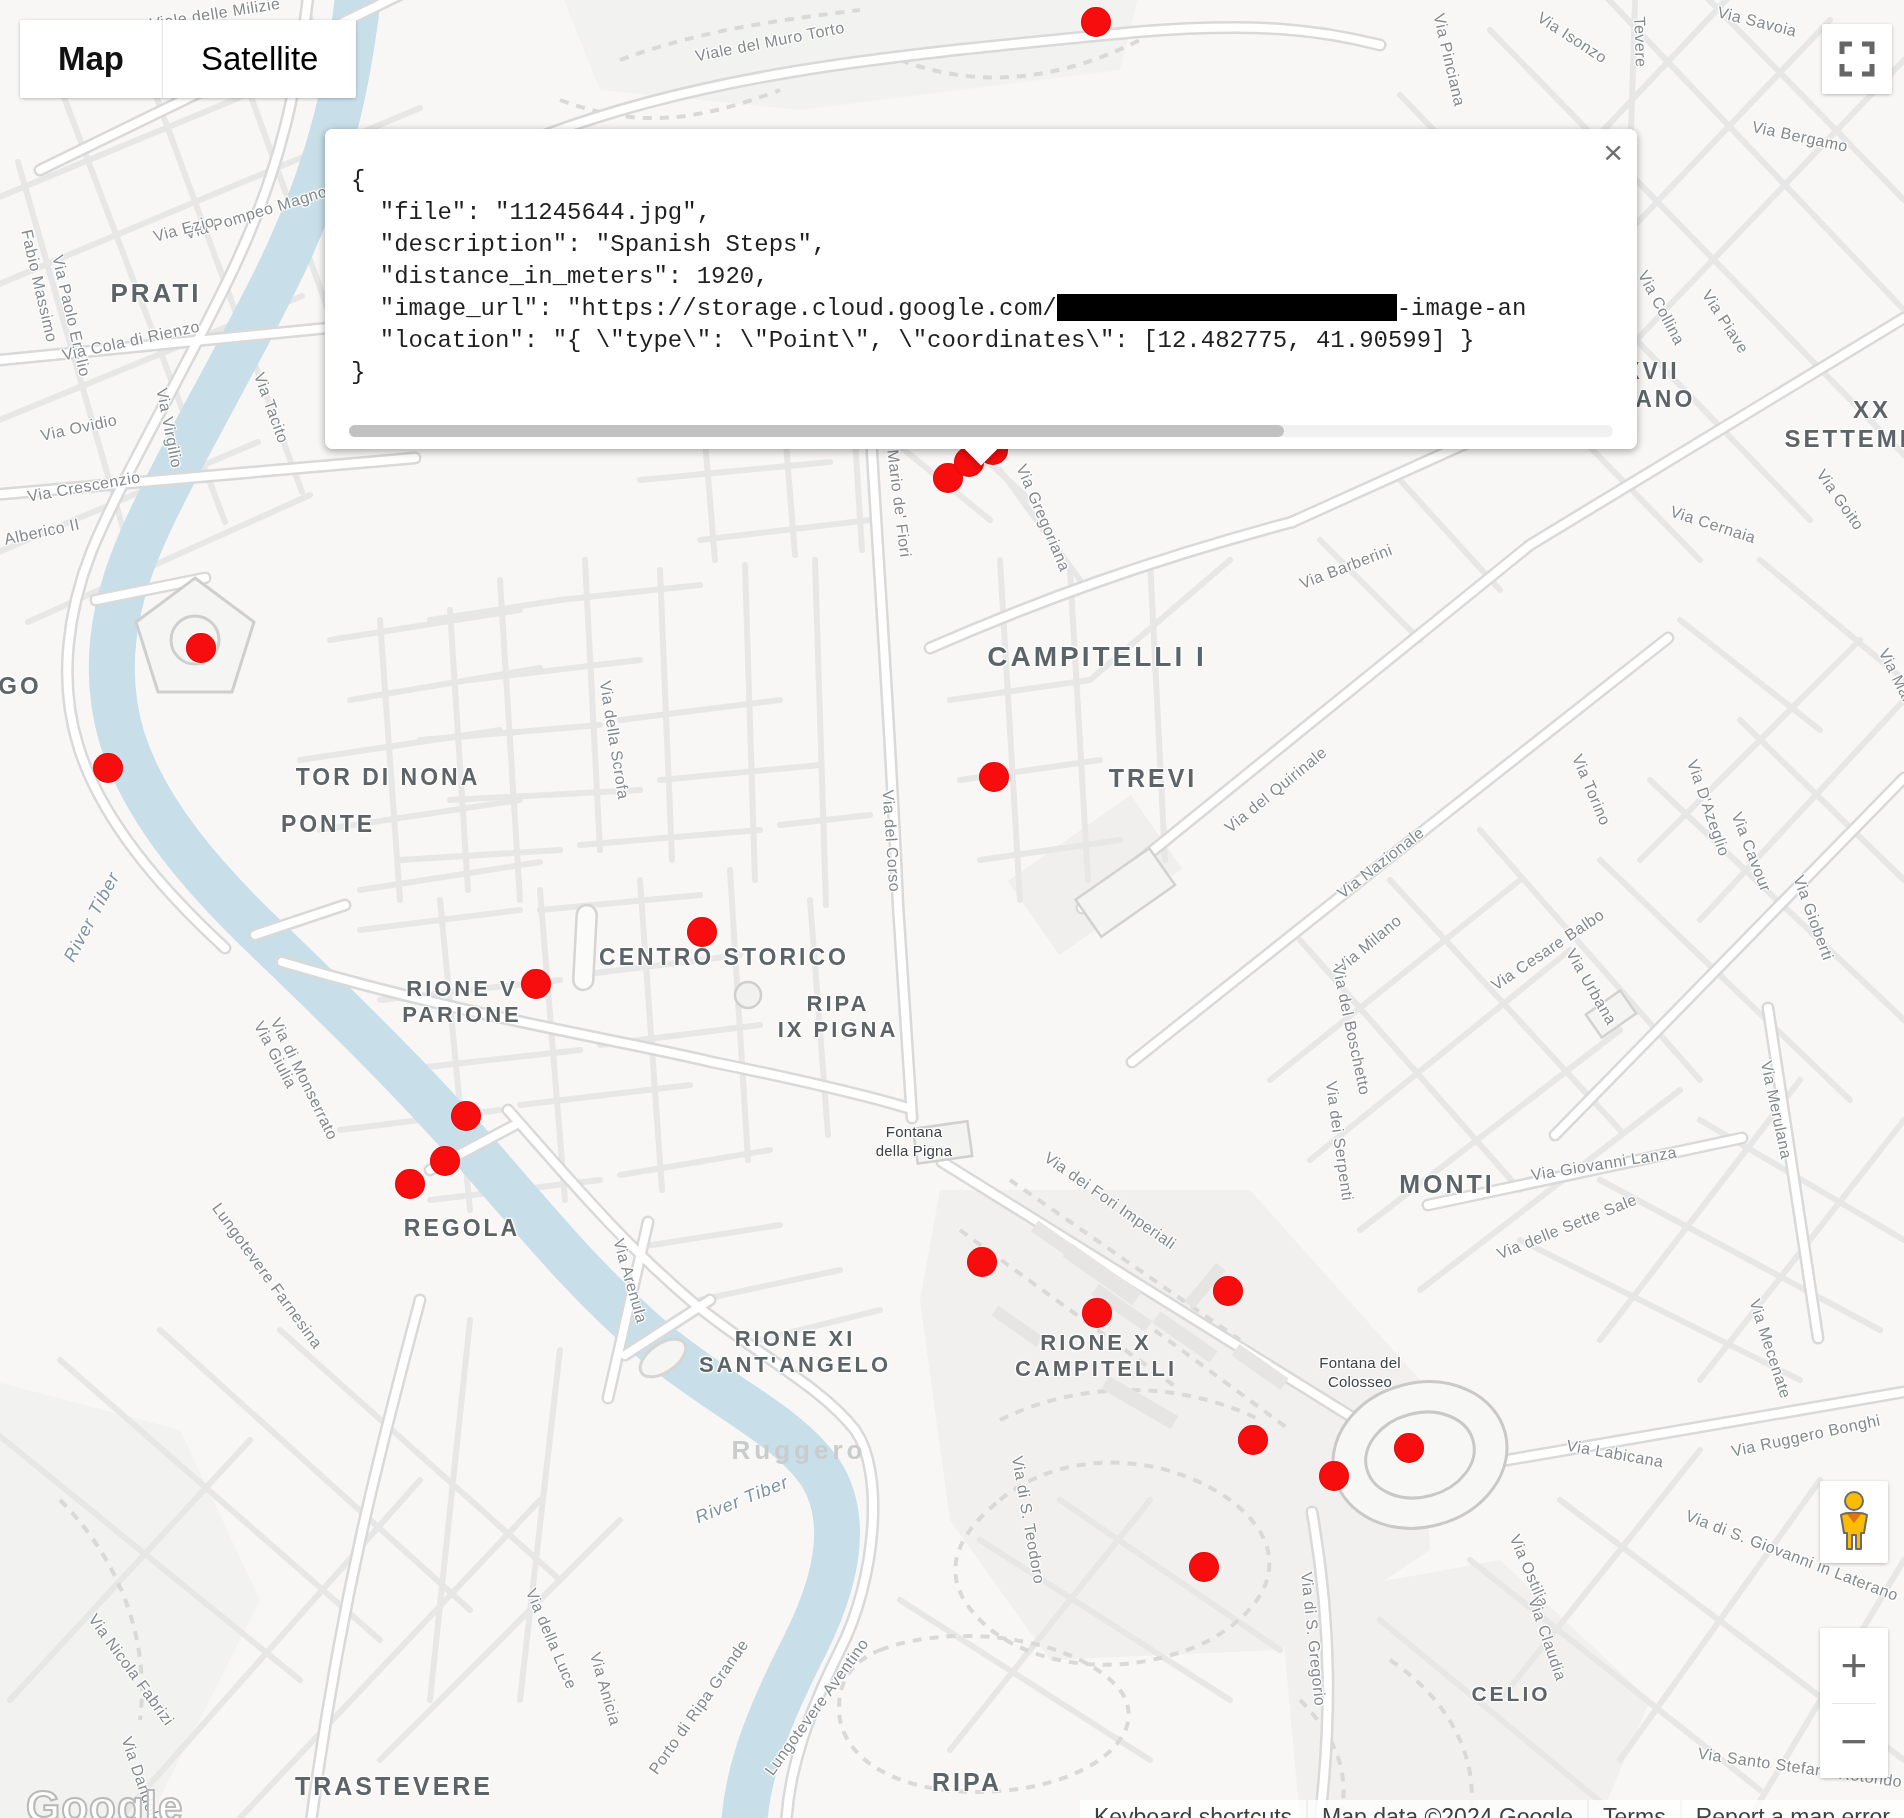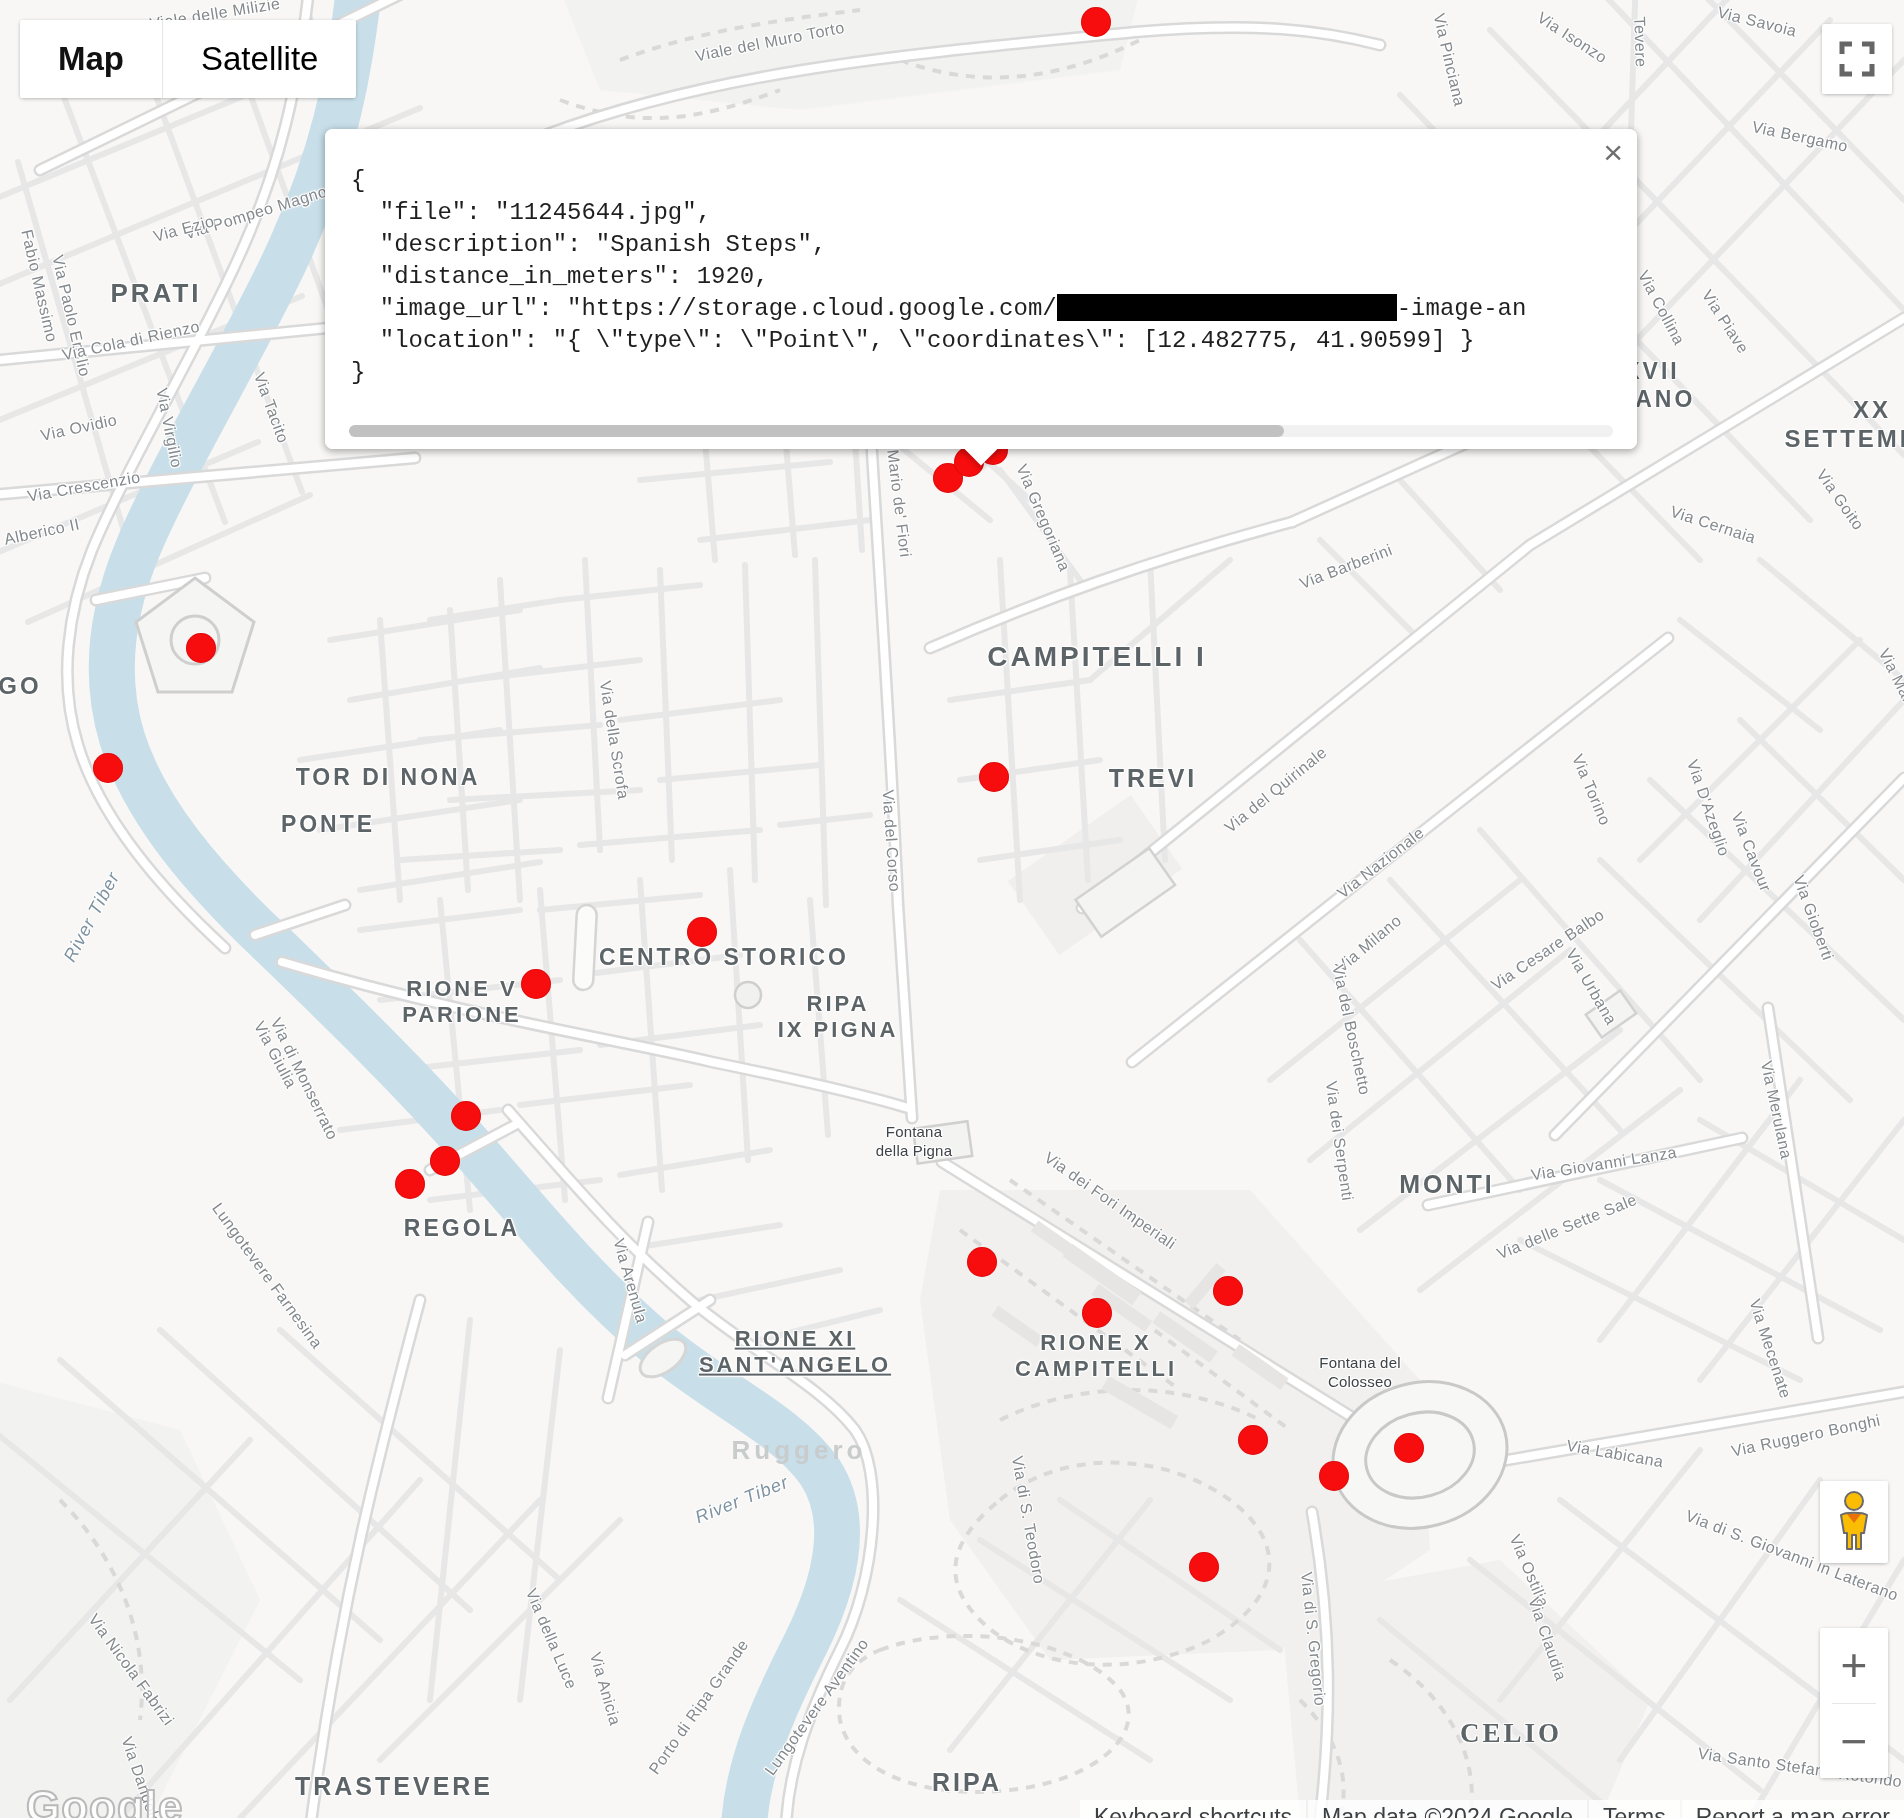--- a/index.html
+++ b/index.html
@@ -368,25 +368,25 @@
       <div class="lbl district-label" style="left: 328px; top: 825px; font-size: 23px; transform: translate(-50%, -50%) rotate(0deg);">PONTE</div>
       <div class="lbl district-label" style="left: 1097px; top: 657px; font-size: 28px; transform: translate(-50%, -50%) rotate(0deg);">CAMPITELLI I</div>
       <div class="lbl district-label" style="left: 1125px; top: 778px; font-size: 25px; transform: translate(-50%, -50%) rotate(0deg); margin-left: 28px;">TREVI</div>
       <div class="lbl district-label" style="left: 724px; top: 958px; font-size: 23px; transform: translate(-50%, -50%) rotate(0deg);">CENTRO STORICO</div>
       <div class="lbl district-label" style="left: 462px; top: 1002px; font-size: 22px; transform: translate(-50%, -50%) rotate(0deg);">RIONE V
 PARIONE</div>
       <div class="lbl district-label" style="left: 838px; top: 1017px; font-size: 22px; transform: translate(-50%, -50%) rotate(0deg);">RIPA
 IX PIGNA</div>
       <div class="lbl district-label" style="left: 462px; top: 1229px; font-size: 23px; transform: translate(-50%, -50%) rotate(0deg);">REGOLA</div>
       <div class="lbl district-label" style="left: 1447px; top: 1184px; font-size: 25px; transform: translate(-50%, -50%) rotate(0deg);">MONTI</div>
-      <div class="lbl district-label" style="left: 795px; top: 1352px; font-size: 22px; transform: translate(-50%, -50%) rotate(0deg); text-decoration: underline;">RIONE XI
+      <div class="lbl district-label" style="left: 795px; top: 1352px; font-size: 22px; transform: translate(-50%, -50%) rotate(0deg);">RIONE XI
 SANT'ANGELO</div>
       <div class="lbl district-label" style="left: 1096px; top: 1356px; font-size: 22px; transform: translate(-50%, -50%) rotate(0deg);">RIONE X
 CAMPITELLI</div>
-      <div class="lbl district-label" style="left: 1511px; top: 1733px; font-size: 27px; transform: translate(-50%, -50%) rotate(0deg); font-family: Liberation Serif, serif;">CELIO</div>
+      <div class="lbl district-label" style="left: 1511px; top: 1694px; font-size: 21px; transform: translate(-50%, -50%) rotate(0deg);">CELIO</div>
       <div class="lbl district-label" style="left: 394px; top: 1786px; font-size: 25px; transform: translate(-50%, -50%) rotate(0deg);">TRASTEVERE</div>
       <div class="lbl district-label" style="left: 967px; top: 1782px; font-size: 25px; transform: translate(-50%, -50%) rotate(0deg);">RIPA</div>
       <div class="lbl district-label" style="left: 1652px; top: 386px; font-size: 23px; transform: translate(-50%, -50%) rotate(0deg);">XVII
 TIANO</div>
       <div class="lbl district-label" style="left: 1872px; top: 425px; font-size: 24px; transform: translate(-50%, -50%) rotate(0deg);">XX SETTEMBRE</div>
       <div class="lbl poi-label" style="left: 914px; top: 1142px; transform: translate(-50%, -50%) rotate(0deg);">Fontana
 della Pigna</div>
       <div class="lbl poi-label" style="left: 1360px; top: 1373px; transform: translate(-50%, -50%) rotate(0deg);">Fontana del
 Colosseo</div>
       <div class="lbl poi-label faint" style="left: 799px; top: 1450px; transform: translate(-50%, -50%) rotate(0deg);">Ruggero</div>

